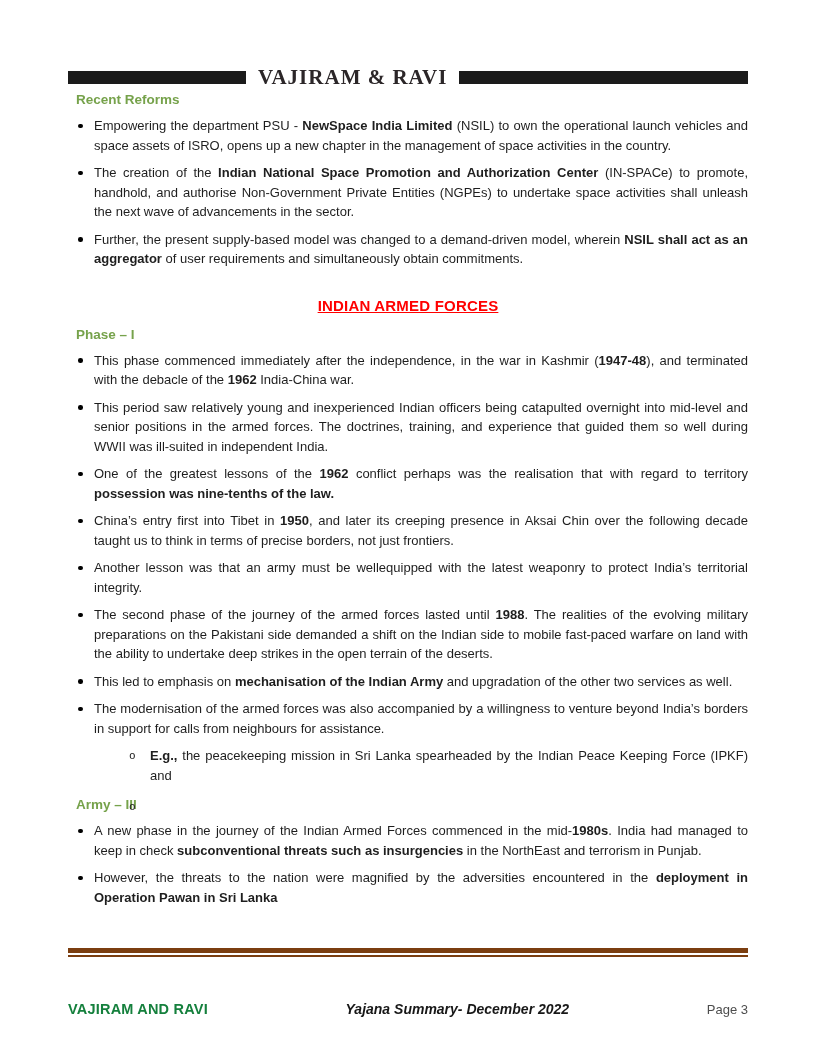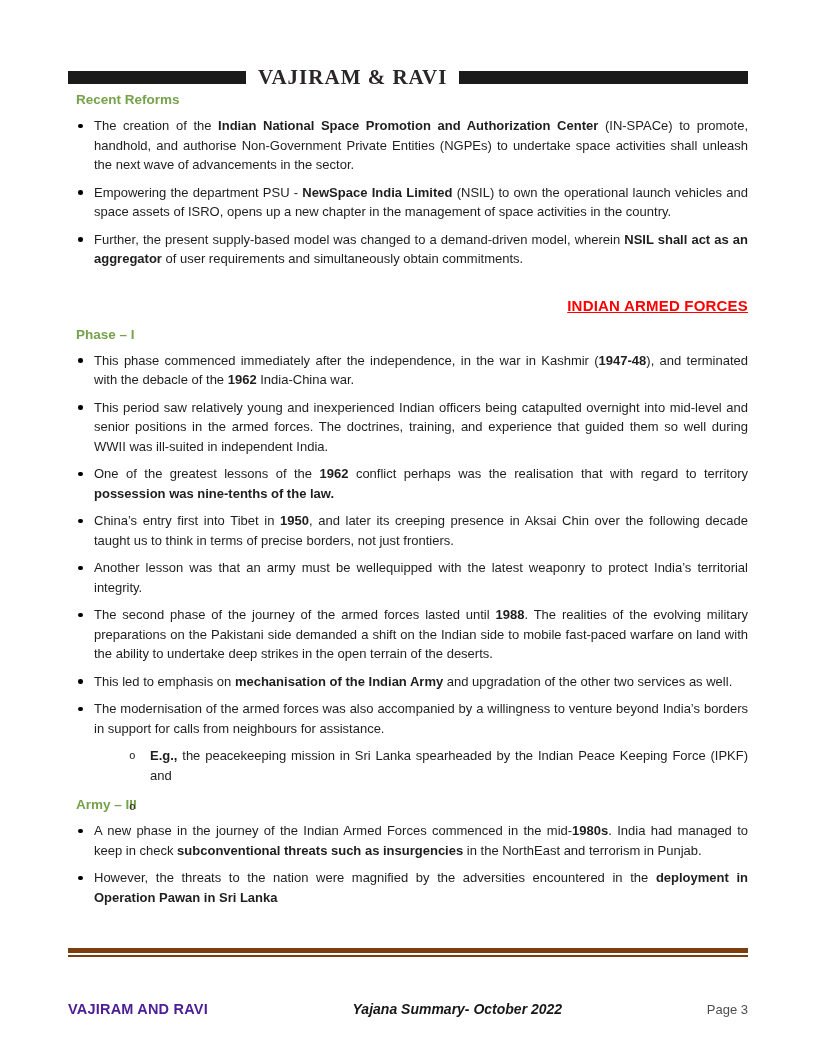--- a/index.html
+++ b/index.html
@@ -17,54 +17,54 @@
   .hdr .bar.left { flex:0 0 178px; }
   .hdr .bar.right { flex:1; }
   .hdr .brand { font-family:"Liberation Serif","DejaVu Serif",serif; font-weight:700;
          font-size:21px; letter-spacing:1px; color:#2b2628; white-space:nowrap; }
 
   
   .doc { position:absolute; top:92px; left:68px; right:68px; bottom:110px; overflow:hidden; }
   .h-green { color:var(--green,#76a24b); font-size:13.5px; font-weight:700; margin:12px 0 9px;padding-left:8px; }
   .doc > .h-green:first-child { margin-top:0; }
   .h-red { color:var(--red,#ff0000); font-size:15px; font-weight:700; text-decoration:underline;
-         text-align:right; margin:28px 0 13px; letter-spacing:0.2px; }
+         text-align:center; margin:28px 0 13px; letter-spacing:0.2px; }
   .li { position:relative; padding-left:26px; text-align:justify; font-size:13px;
          line-height:19.5px; margin:0 0 8px; }
   .li .marker { position:absolute; left:10px; top:7.5px; width:4.5px; height:4.5px;
          border-radius:50%; background:#000; }
   .li.sub { padding-left:82px; margin:4px 0 12px; }
   .li.sub .marker { left:61px; top:0; width:auto; height:auto; border-radius:0; background:none;
          font-family:"DejaVu Sans Mono",monospace; font-size:11px; line-height:19.5px; color:#222; }
   b { font-weight:700; }
 
   
   .ftr { position:absolute; left:68px; right:68px; top:948px; background:#fff; }
   .rule { height:9px; border-top:5px solid var(--brown,#7b3e10);
           border-bottom:2px solid var(--brown,#7b3e10); }
   .frow { display:flex; justify-content:space-between; align-items:baseline; margin-top:9px; }
-  .f-left { font-weight:700; font-size:14.5px; letter-spacing:0.2px; color:#4c1d95; }
+  .f-left { font-weight:700; font-size:14.5px; letter-spacing:0.2px; color:#15803d; }
   .f-center { font-weight:700; font-style:italic; font-size:14px; color:#171717; }
   .f-right { font-size:13px; color:#4d4d4d;margin-top:36px; }
 </style>
 </head>
 <body>
 
 <div class="page">
 
   <header class="hdr">
     <div class="bar left"></div>
     <div class="brand">VAJIRAM &amp; RAVI</div>
     <div class="bar right"></div>
   </header>
 
   <main class="doc" id="doc-body">
       <h3 class="h-green">Recent Reforms</h3>
+      <div class="li"><span class="marker"></span><span><span>Empowering the department PSU - </span><b>NewSpace India Limited</b><span> (NSIL) to own the operational launch vehicles and space assets of ISRO, opens up a new chapter in the management of space activities in the country.</span></span></div>
       <div class="li"><span class="marker"></span><span><span>The creation of the </span><b>Indian National Space Promotion and Authorization Center</b><span> (IN-SPACe) to promote, handhold, and authorise Non-Government Private Entities (NGPEs) to undertake space activities shall unleash the next wave of advancements in the sector.</span></span></div>
-      <div class="li"><span class="marker"></span><span><span>Empowering the department PSU - </span><b>NewSpace India Limited</b><span> (NSIL) to own the operational launch vehicles and space assets of ISRO, opens up a new chapter in the management of space activities in the country.</span></span></div>
       <div class="li"><span class="marker"></span><span><span>Further, the present supply-based model was changed to a demand-driven model, wherein </span><b>NSIL shall act as an aggregator</b><span> of user requirements and simultaneously obtain commitments.</span></span></div>
       <h2 class="h-red">INDIAN ARMED FORCES</h2>
       <h3 class="h-green">Phase – I</h3>
       <div class="li"><span class="marker"></span><span><span>This phase commenced immediately after the independence, in the war in Kashmir (</span><b>1947-48</b><span>), and terminated with the debacle of the </span><b>1962</b><span> India-China war.</span></span></div>
       <div class="li"><span class="marker"></span><span><span>This period saw relatively young and inexperienced Indian officers being catapulted overnight into mid-level and senior positions in the armed forces. The doctrines, training, and experience that guided them so well during WWII was ill-suited in independent India.</span></span></div>
       <div class="li"><span class="marker"></span><span><span>One of the greatest lessons of the </span><b>1962</b><span> conflict perhaps was the realisation that with regard to territory </span><b>possession was nine-tenths of the law.</b></span></div>
       <div class="li"><span class="marker"></span><span><span>China’s entry first into Tibet in </span><b>1950</b><span>, and later its creeping presence in Aksai Chin over the following decade taught us to think in terms of precise borders, not just frontiers.</span></span></div>
       <div class="li"><span class="marker"></span><span><span>Another lesson was that an army must be wellequipped with the latest weaponry to protect India’s territorial integrity.</span></span></div>
       <div class="li"><span class="marker"></span><span><span>The second phase of the journey of the armed forces lasted until </span><b>1988</b><span>. The realities of the evolving military preparations on the Pakistani side demanded a shift on the Indian side to mobile fast-paced warfare on land with the ability to undertake deep strikes in the open terrain of the deserts.</span></span></div>
       <div class="li"><span class="marker"></span><span><span>This led to emphasis on </span><b>mechanisation of the Indian Army</b><span> and upgradation of the other two services as well.</span></span></div>
@@ -73,18 +73,18 @@
       <div class="li sub"><span class="marker">o</span></div>
       <h3 class="h-green">Army – III</h3>
       <div class="li"><span class="marker"></span><span><span>A new phase in the journey of the Indian Armed Forces commenced in the mid-</span><b>1980s</b><span>. India had managed to keep in check </span><b>subconventional threats such as insurgencies</b><span> in the NorthEast and terrorism in Punjab.</span></span></div>
       <div class="li"><span class="marker"></span><span><span>However, the threats to the nation were magnified by the adversities encountered in the </span><b>deployment in Operation Pawan in Sri Lanka</b></span></div>
     </main>
 
   <footer class="ftr">
     <div class="rule"></div>
     <div class="frow">
       <span class="f-left">VAJIRAM AND RAVI</span>
-      <span class="f-center">Yajana Summary- October 2022</span>
+      <span class="f-center">Yajana Summary- December 2022</span>
       <span class="f-right">Page 3</span>
     </div>
   </footer>
 
 </div>
 
 </body></html>

